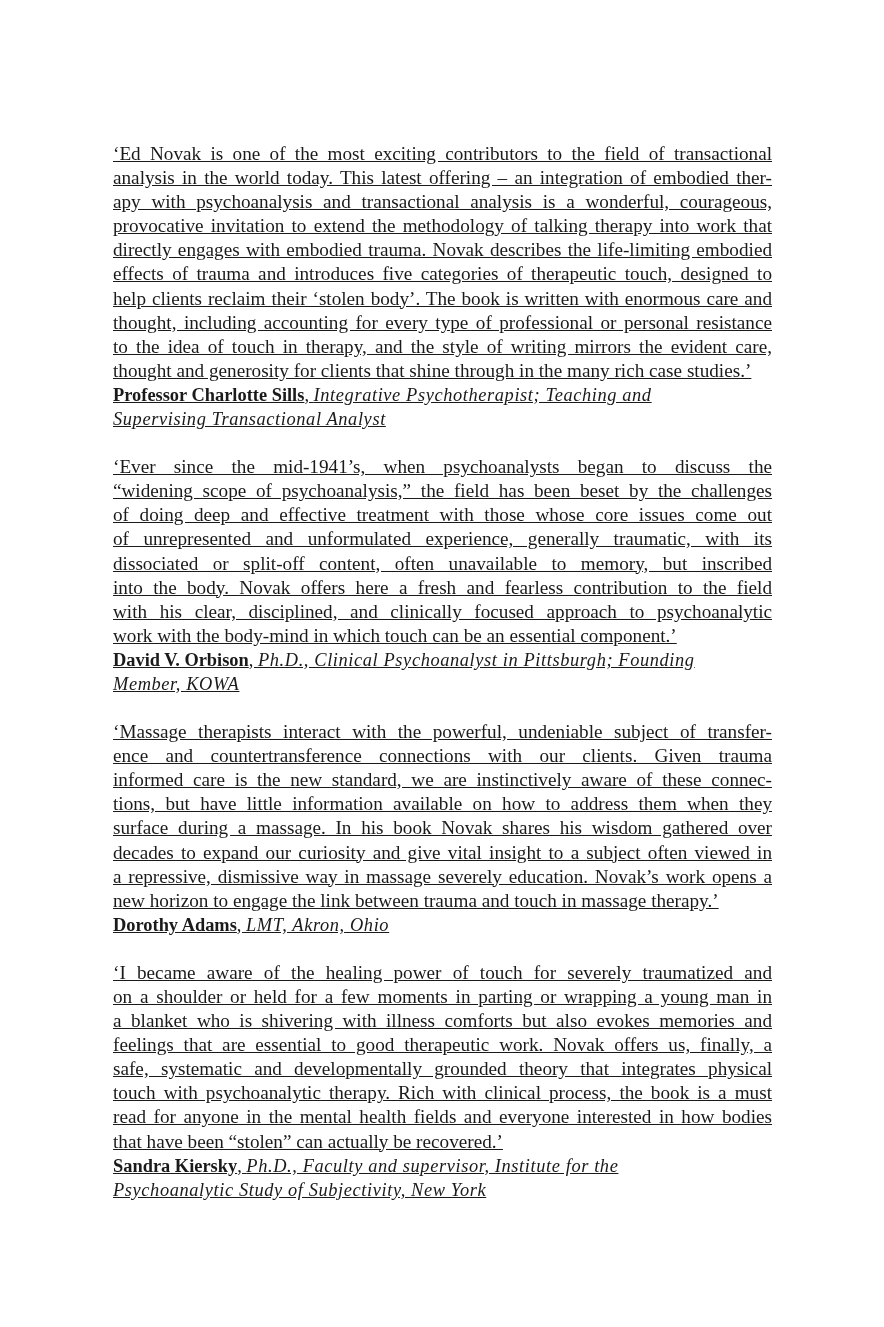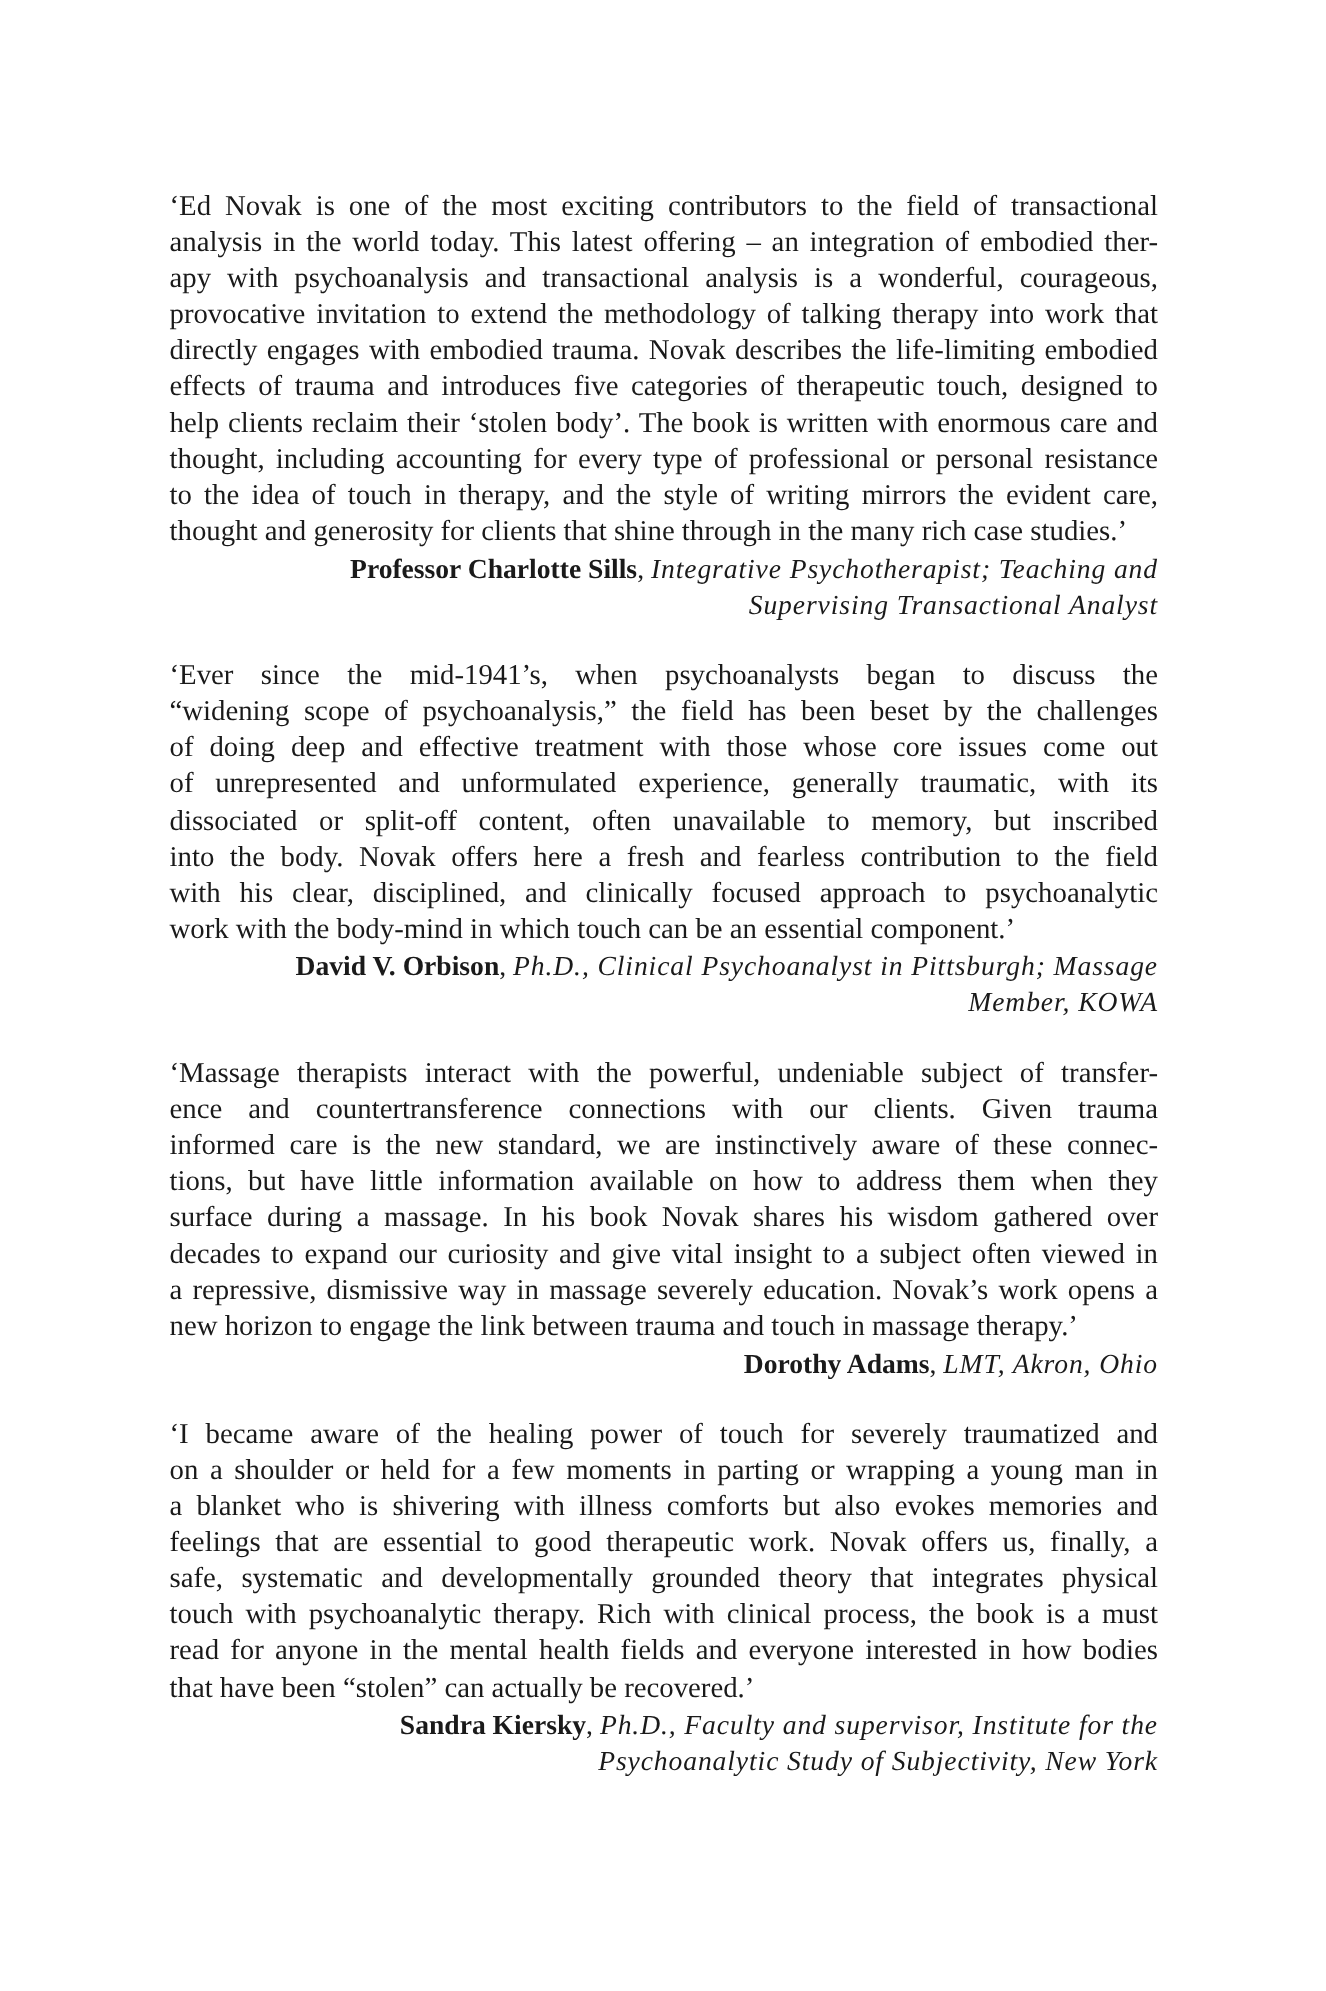--- a/index.html
+++ b/index.html
@@ -1,24 +1,24 @@
 <!DOCTYPE html>
 <html><head>
 <meta charset="utf-8">
 <style>
   html, body { margin: 0; padding: 0; background: #ffffff; }
   body { width: 884px; height: 1327px; position: relative; overflow: hidden;
          font-family: "Liberation Serif", serif; color: #1a1a1a; }
   .page { position: absolute; left: 113px; top: 126px; width: 659px; }
-  .endorsement { margin: 0 0 24px 0; }
+  .endorsement { margin: 16px 0 24px 0; text-decoration: underline; }
   .line { display: block; font-size: 19.2px; line-height: 24.1px; height: 24.1px;
           white-space: nowrap; text-align: justify; text-align-last: justify; }
   .line.last { text-align-last: left; }
   .attr { display: block; font-size: 18.4px; line-height: 24.1px; height: 24.1px;
-          text-align: right; white-space: nowrap; }
+          text-align: left; white-space: nowrap; }
   .attr .name { font-weight: bold; }
   .attr .role { font-style: italic; letter-spacing: 0.6px; }
 </style>
 </head>
 <body>
 
 <div class="page" id="page">
     <div class="endorsement">
       <span class="line">‘Ed Novak is one of the most exciting contributors to the field of transactional</span>
       <span class="line">analysis in the world today. This latest offering – an integration of embodied ther-</span>
@@ -35,21 +35,21 @@
     </div>
     <div class="endorsement">
       <span class="line">‘Ever since the mid-1941’s, when psychoanalysts began to discuss the</span>
       <span class="line">“widening scope of psychoanalysis,” the field has been beset by the challenges</span>
       <span class="line">of doing deep and effective treatment with those whose core issues come out</span>
       <span class="line">of unrepresented and unformulated experience, generally traumatic, with its</span>
       <span class="line">dissociated or split-off content, often unavailable to memory, but inscribed</span>
       <span class="line">into the body. Novak offers here a fresh and fearless contribution to the field</span>
       <span class="line">with his clear, disciplined, and clinically focused approach to psychoanalytic</span>
       <span class="line last">work with the body-mind in which touch can be an essential component.’</span>
-      <span class="attr"><span class="name">David V. Orbison</span><span>, </span><span class="role">Ph.D., Clinical Psychoanalyst in Pittsburgh; Massage</span></span>
+      <span class="attr"><span class="name">David V. Orbison</span><span>, </span><span class="role">Ph.D., Clinical Psychoanalyst in Pittsburgh; Founding</span></span>
       <span class="attr"><span class="role">Member, KOWA</span></span>
     </div>
     <div class="endorsement">
       <span class="line">‘Massage therapists interact with the powerful, undeniable subject of transfer-</span>
       <span class="line">ence and countertransference connections with our clients. Given trauma</span>
       <span class="line">informed care is the new standard, we are instinctively aware of these connec-</span>
       <span class="line">tions, but have little information available on how to address them when they</span>
       <span class="line">surface during a massage. In his book Novak shares his wisdom gathered over</span>
       <span class="line">decades to expand our curiosity and give vital insight to a subject often viewed in</span>
       <span class="line">a repressive, dismissive way in massage severely education. Novak’s work opens a</span>

